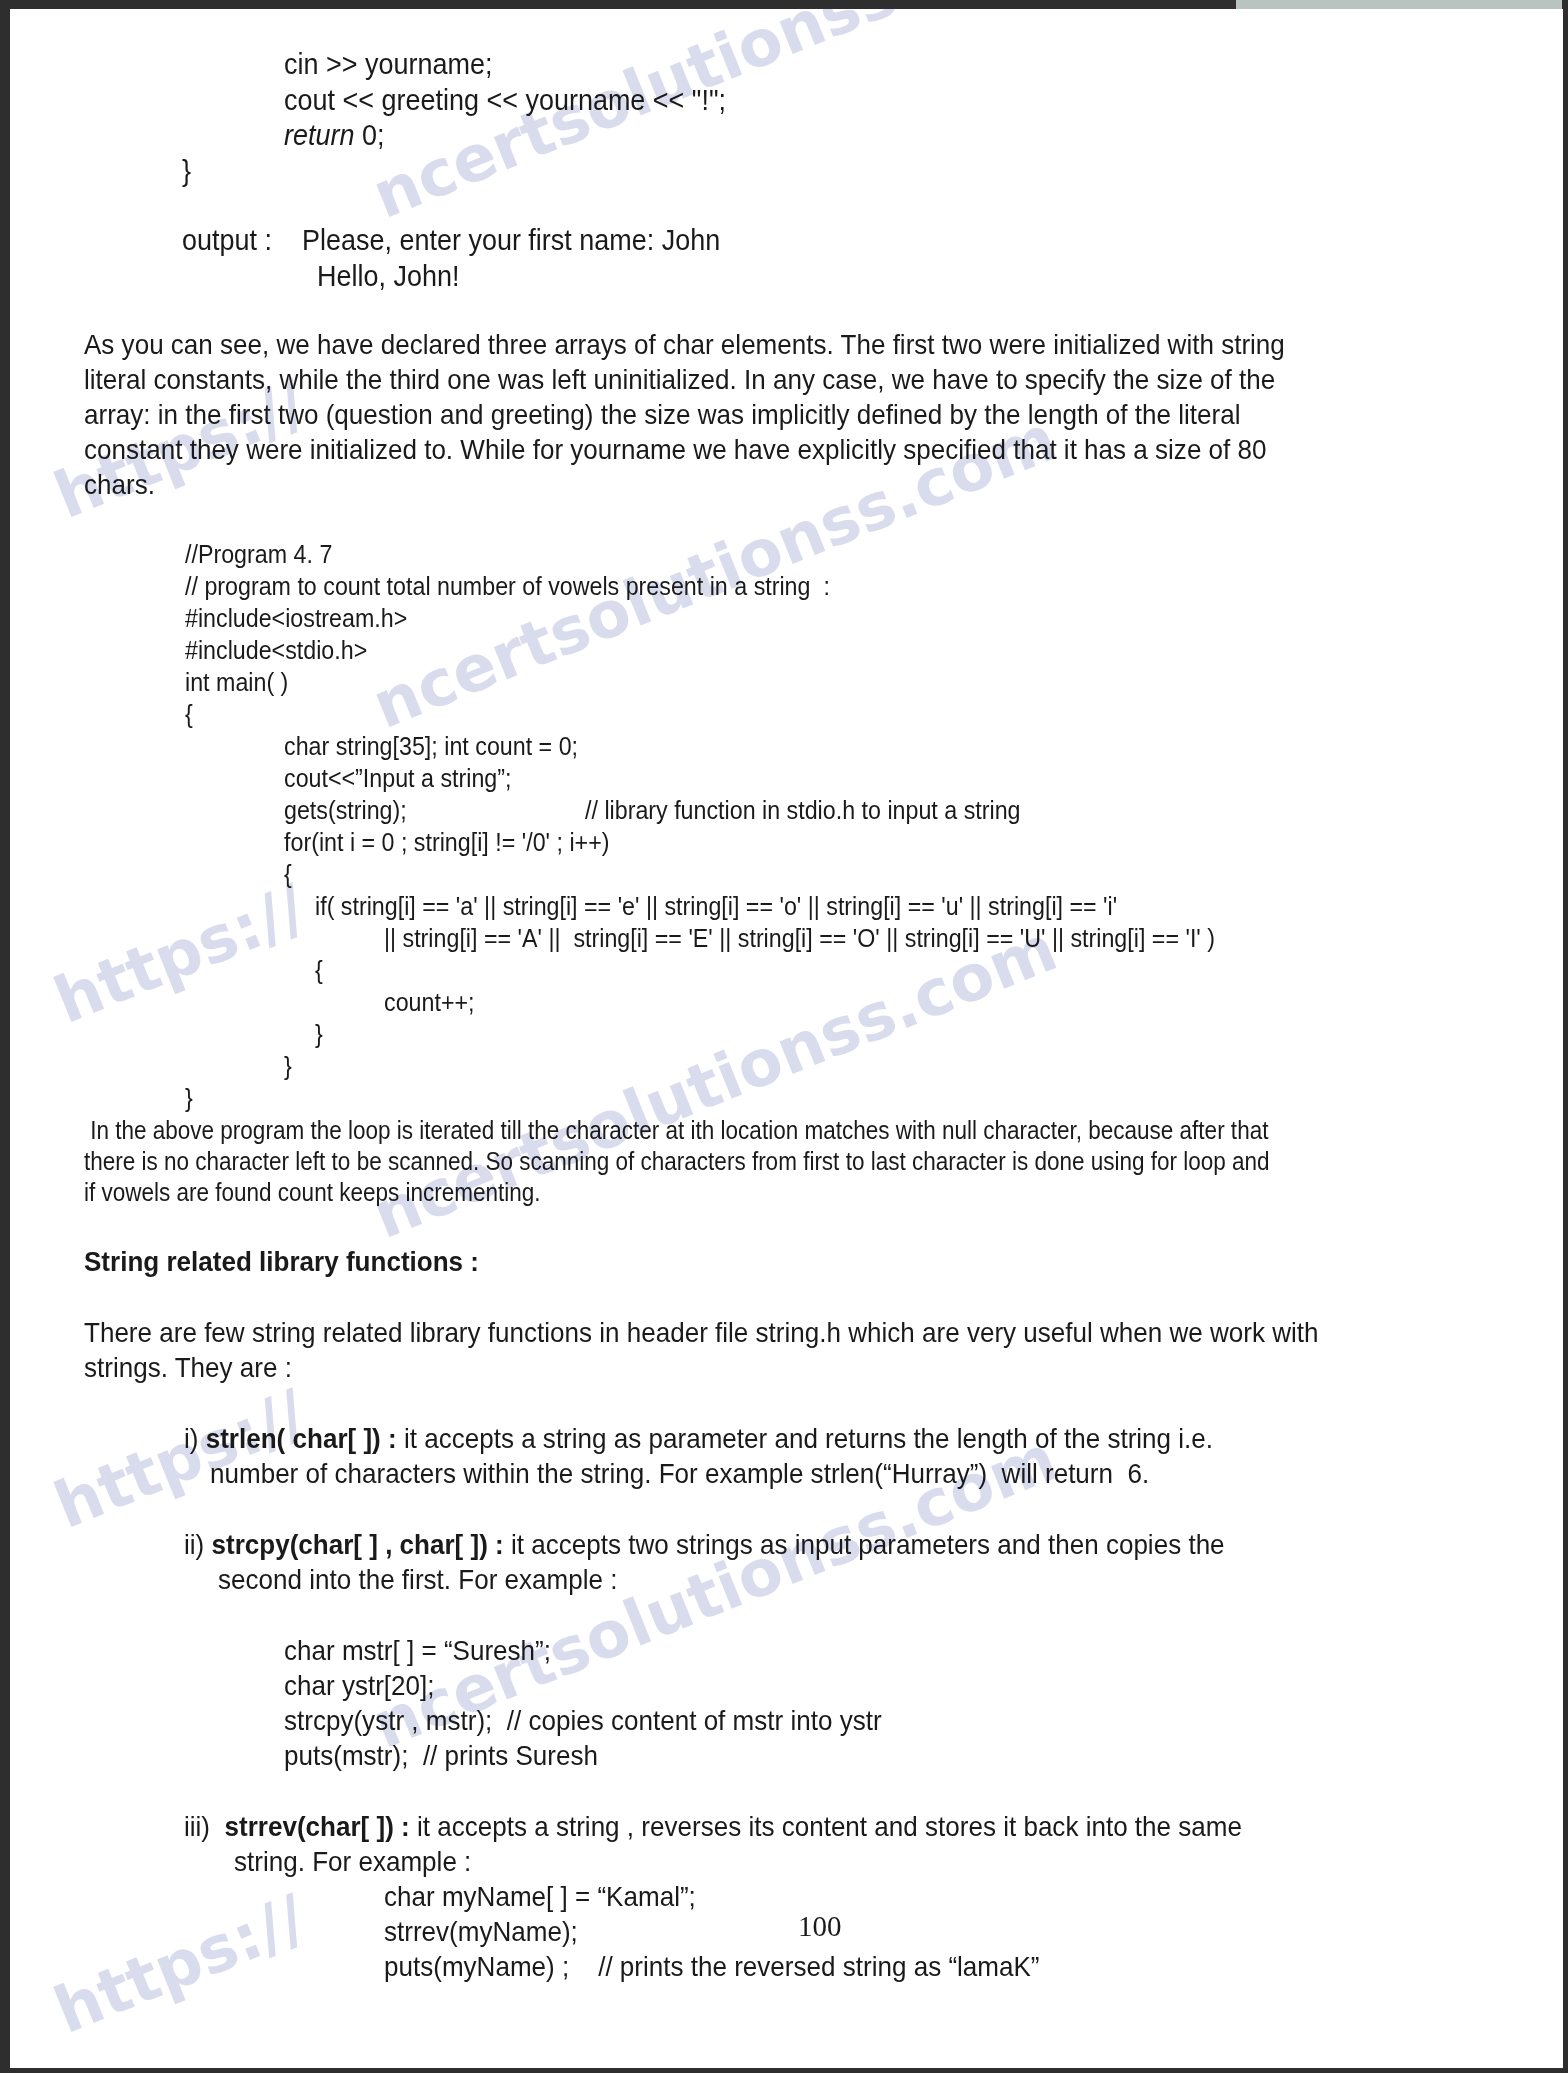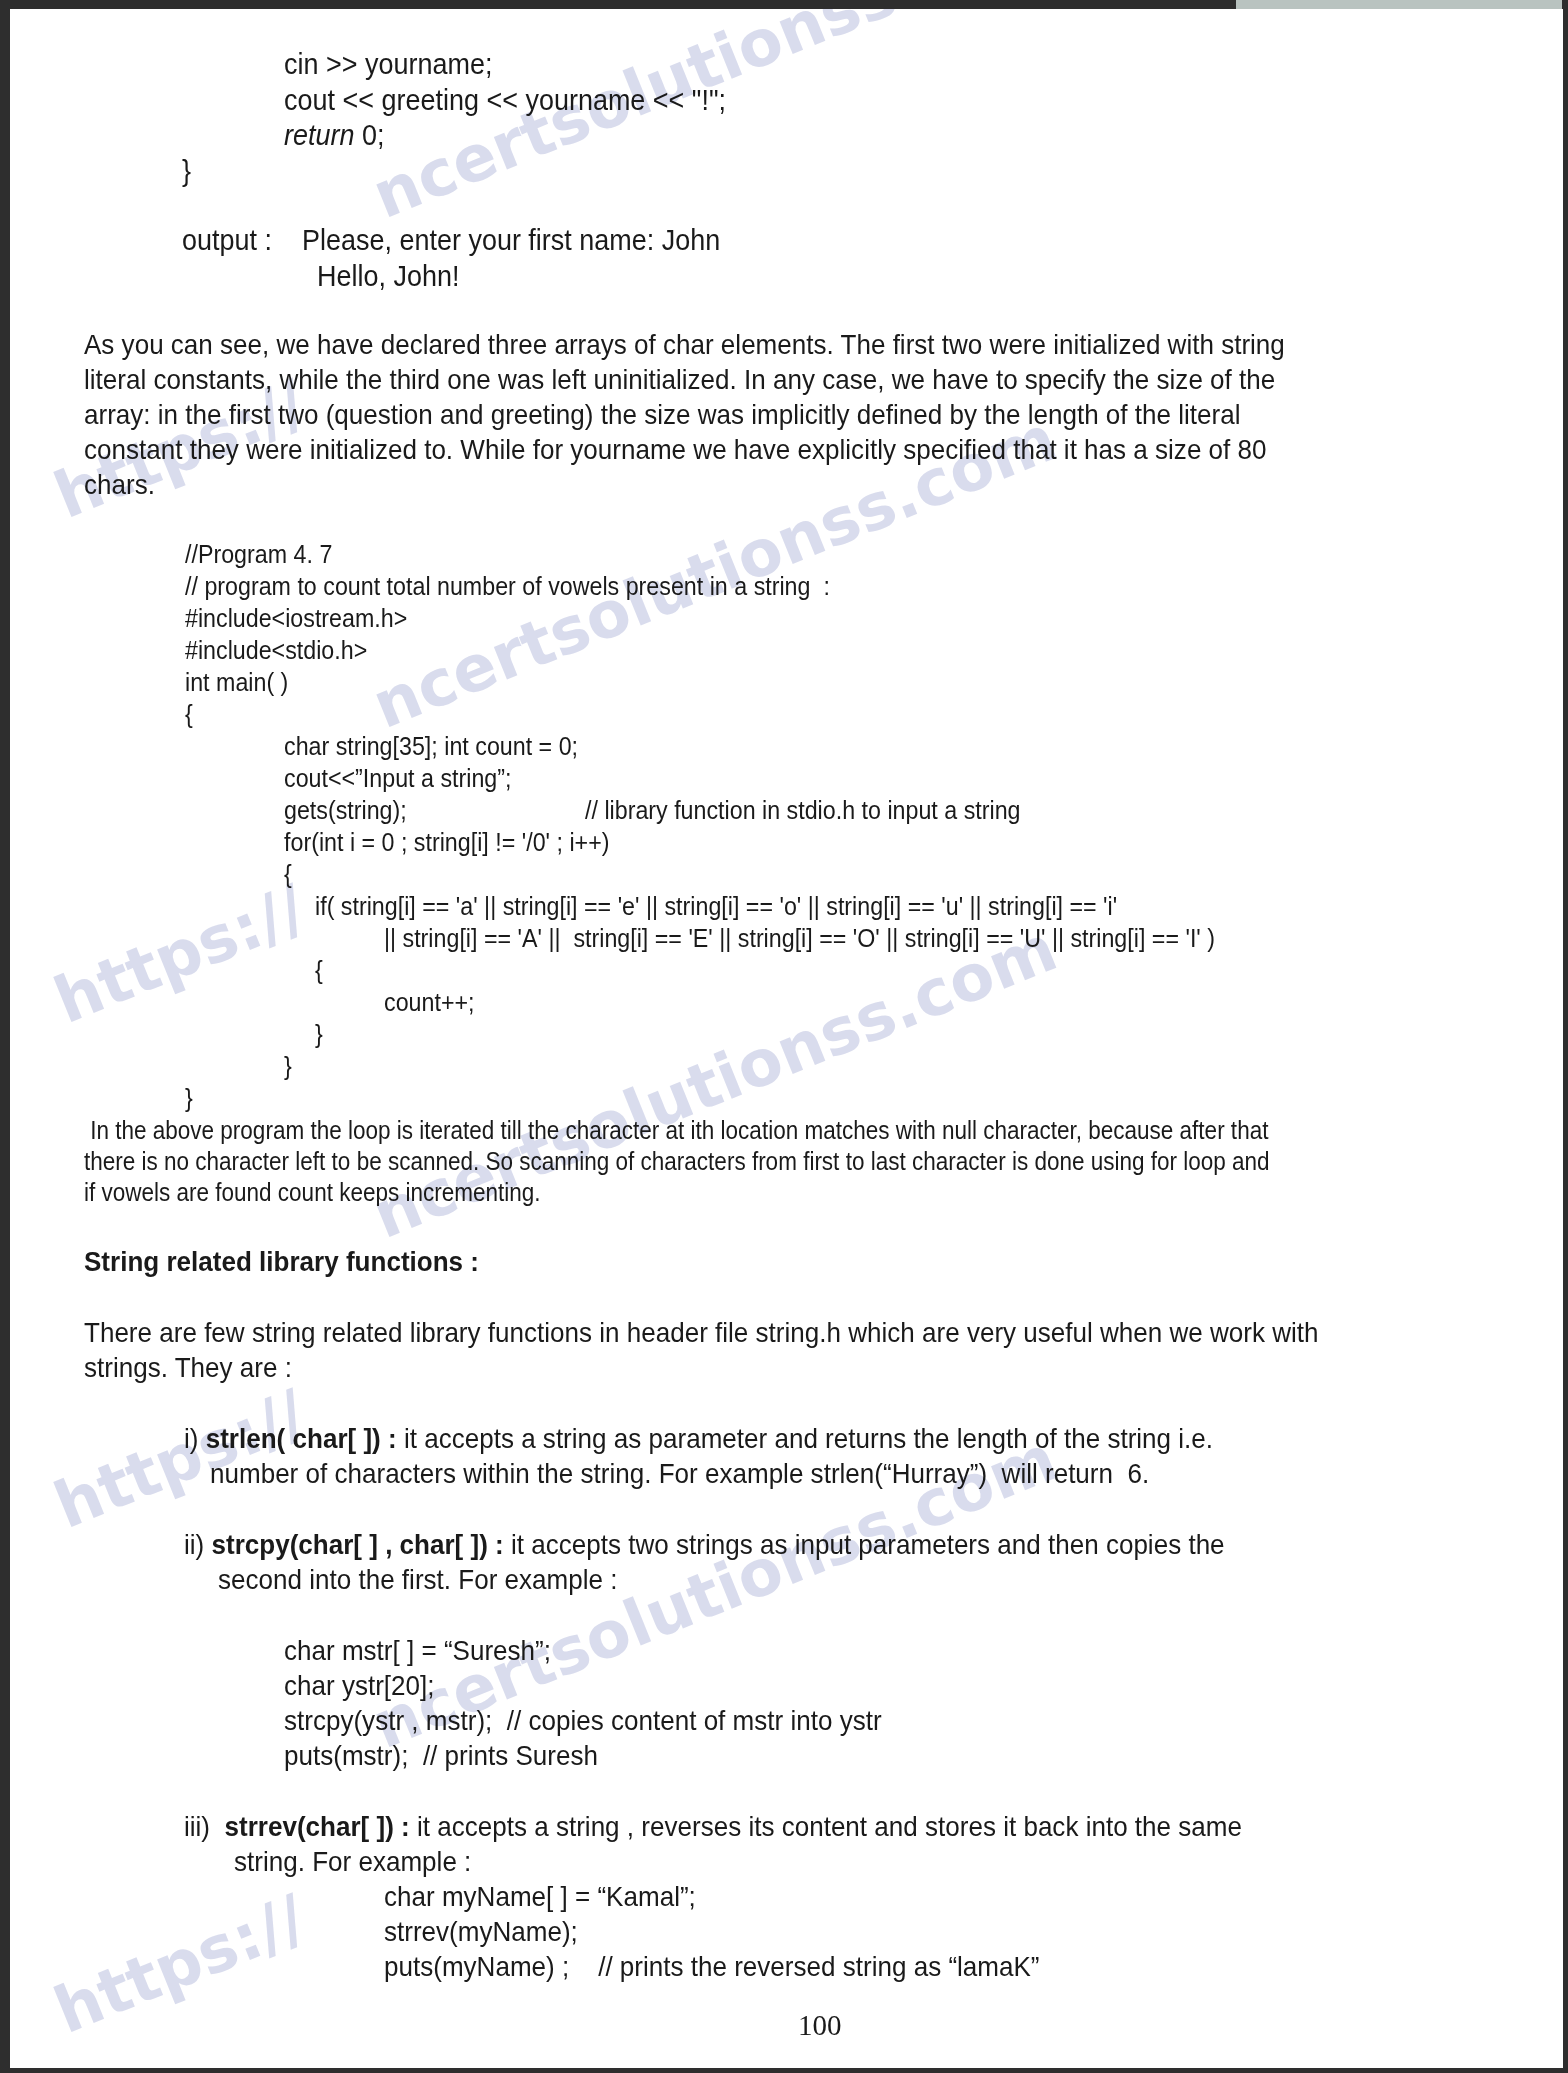--- a/index.html
+++ b/index.html
@@ -106,14 +106,14 @@
   <div class="ln para" style="left:274px; top:1695px;">strcpy(ystr , mstr);  // copies content of mstr into ystr</div>
   <div class="ln para" style="left:274px; top:1730px;">puts(mstr);  // prints Suresh</div>
 
   <div class="ln para" style="left:174px; top:1801px;"><span>iii)</span>  <span class="b">strrev(char[ ]) :</span><span> it accepts a string , reverses its content and stores it back into the same</span></div>
   <div class="ln para" style="left:224px; top:1836px;">string. For example :</div>
 
   <div class="ln para" style="left:374px; top:1871px;">char myName[ ] = “Kamal”;</div>
   <div class="ln para" style="left:374px; top:1906px;">strrev(myName);</div>
   <div class="ln para" style="left:374px; top:1941px;">puts(myName) ;    // prints the reversed string as “lamaK”</div>
 
-  <div class="pagenum" style="left:788px; top:2000px;">100</div>
+  <div class="pagenum" style="left:788px; top:1901px;">100</div>
 </div>
 
 </body></html>

